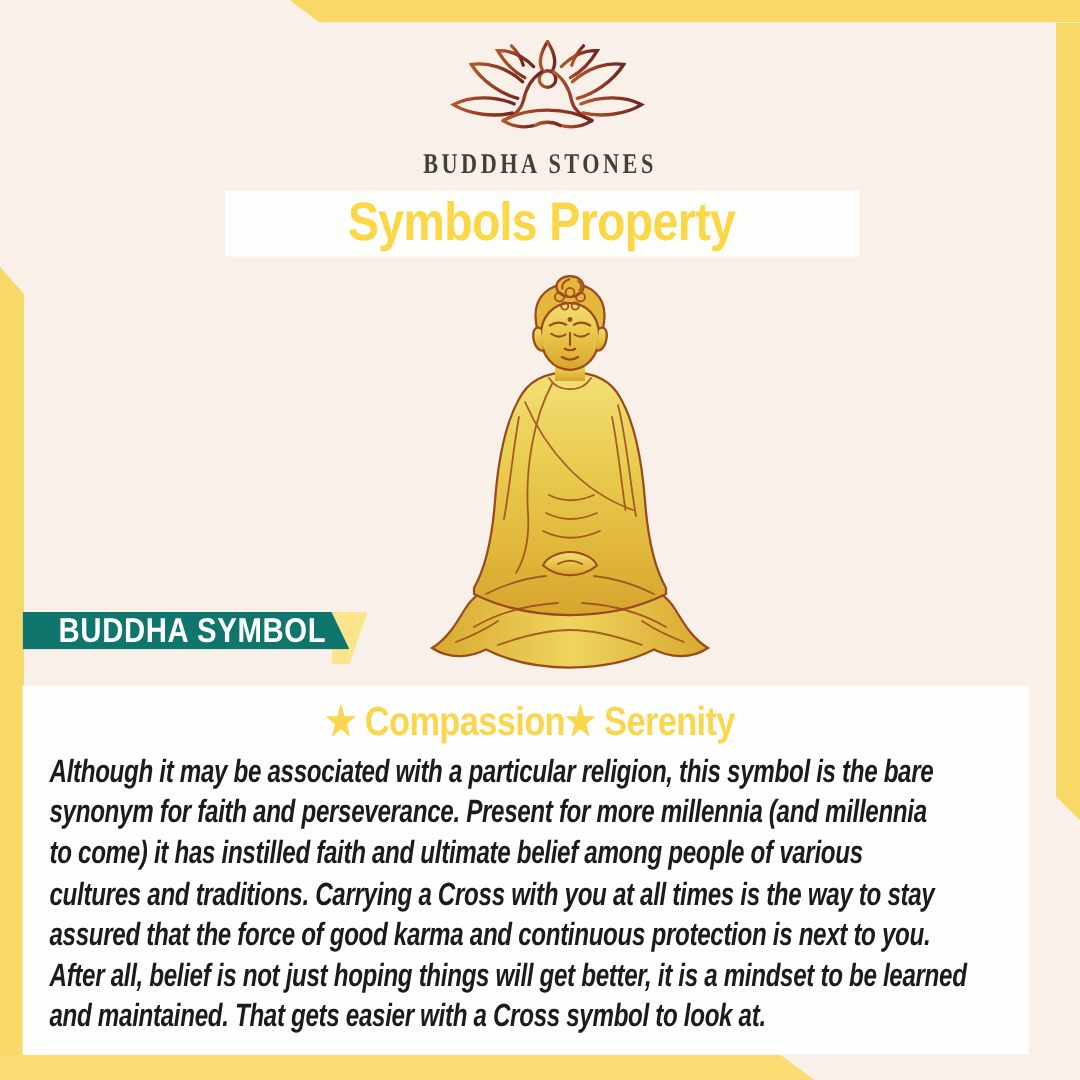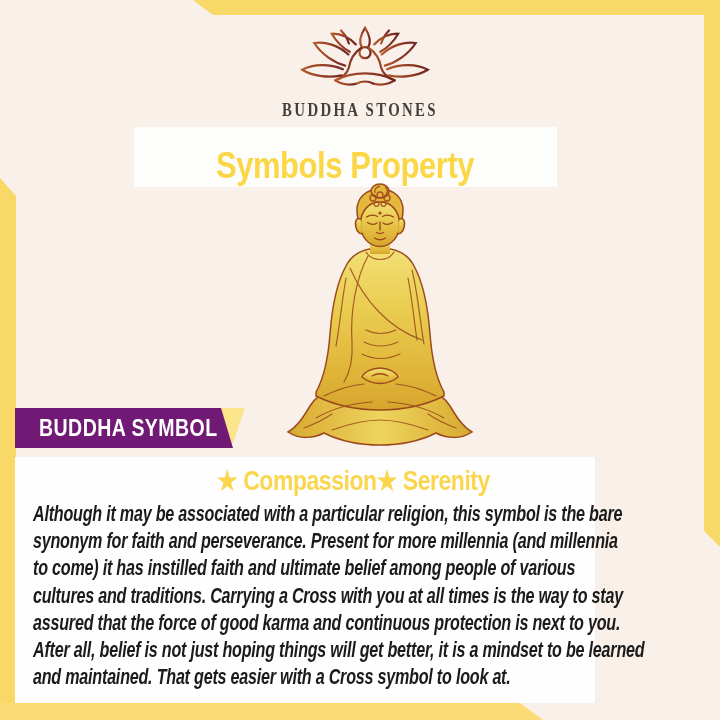--- a/index.html
+++ b/index.html
@@ -20,43 +20,43 @@
     clip-path:polygon(0 0,520px 0,100% 100%,0 100%);}
   
   .logo-svg{position:absolute;left:295px;top:25px;width:140px;height:72px;}
   .brand-name{
     position:absolute;left:0;top:99px;width:720px;text-align:center;
     font-family:"Liberation Serif",serif;font-weight:600;font-size:19px;
     letter-spacing:3px;color:#433f3b;transform:scaleX(.78);transform-origin:50% 50%;
   }
   
   .title-band{
-    position:absolute;left:134px;top:127px;width:423px;height:60px;
-    background:#fdfdfc;display:flex;align-items:flex-end;justify-content:center;
+    position:absolute;left:150px;top:127px;width:423px;height:44px;
+    background:#fdfdfc;display:flex;align-items:flex-start;justify-content:center;
   }
   .title-text{
     font-weight:700;font-size:36px;color:#fbd645;white-space:nowrap;
     transform:scaleX(.86);transform-origin:50% 50%;letter-spacing:-.5px;
   }
   
   .buddha-svg{position:absolute;left:278px;top:182px;width:204px;height:276px;}
   
   .badge-accent{position:absolute;left:221px;top:408px;width:24px;height:35px;
     background:#fbe58c;clip-path:polygon(0 0,100% 0,50% 100%,0 100%);}
   .badge{
-    position:absolute;left:15px;top:408px;width:218px;height:40px;background:#701a75;
+    position:absolute;left:15px;top:408px;width:218px;height:25px;background:#0f766e;
     clip-path:polygon(0 0,calc(100% - 12px) 0,100% 100%,0 100%);
     display:flex;align-items:center;
   }
   .badge span{
     font-weight:700;font-size:23px;color:#ffffff;white-space:nowrap;
     letter-spacing:.5px;margin-left:24px;transform:scaleX(.85);transform-origin:0 50%;
   }
   
-  .panel{position:absolute;left:15px;top:457px;width:580px;height:246px;background:#fefefe;}
+  .panel{position:absolute;left:15px;top:457px;width:671px;height:246px;background:#fefefe;}
   .features-heading{
     position:absolute;left:0;top:8px;width:677px;text-align:center;
   }
   .features-heading span{
     display:inline-block;font-weight:700;font-size:27px;color:#fad64f;
     white-space:nowrap;transform:scaleX(.85);transform-origin:50% 50%;letter-spacing:-.5px;
   }
   .body-copy{position:absolute;left:18px;top:44px;width:659px;font-style:italic;}
   .body-line{
     height:27.2px;white-space:nowrap;font-weight:700;font-size:21.5px;

